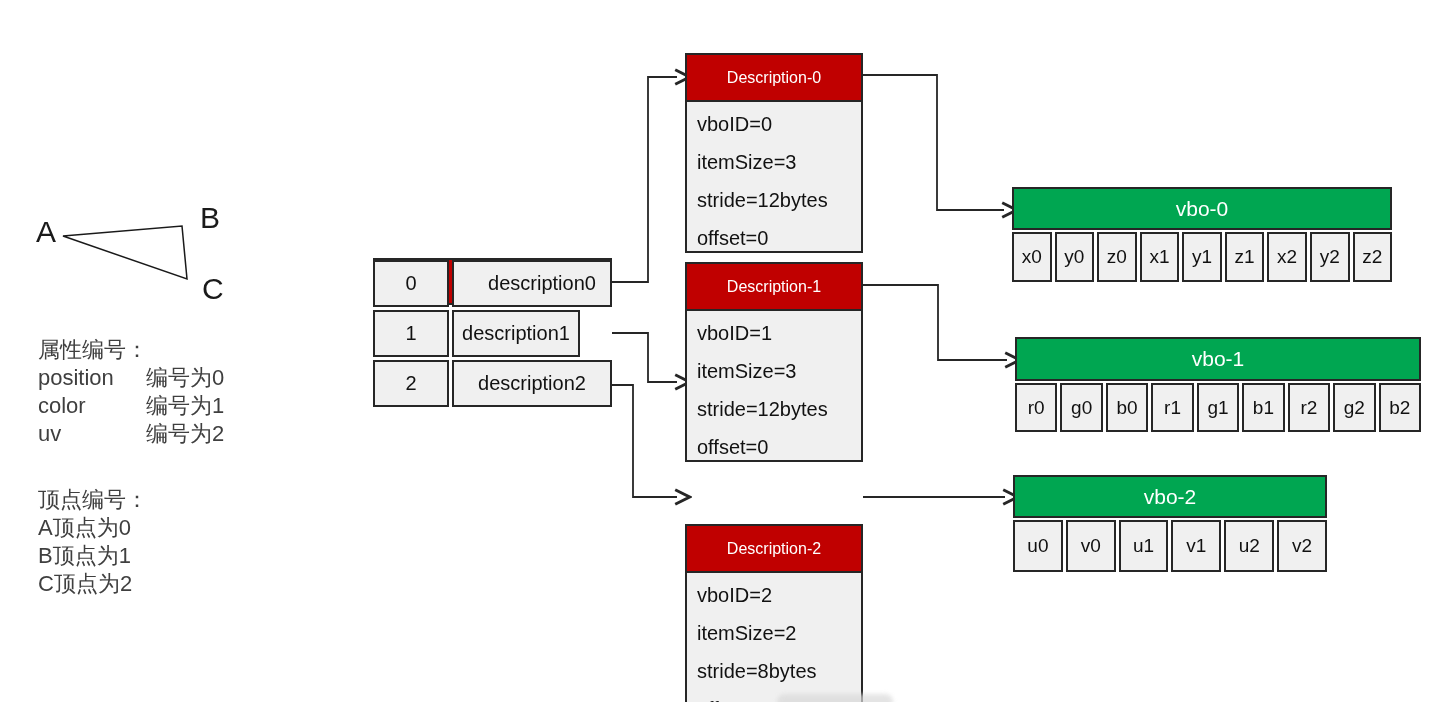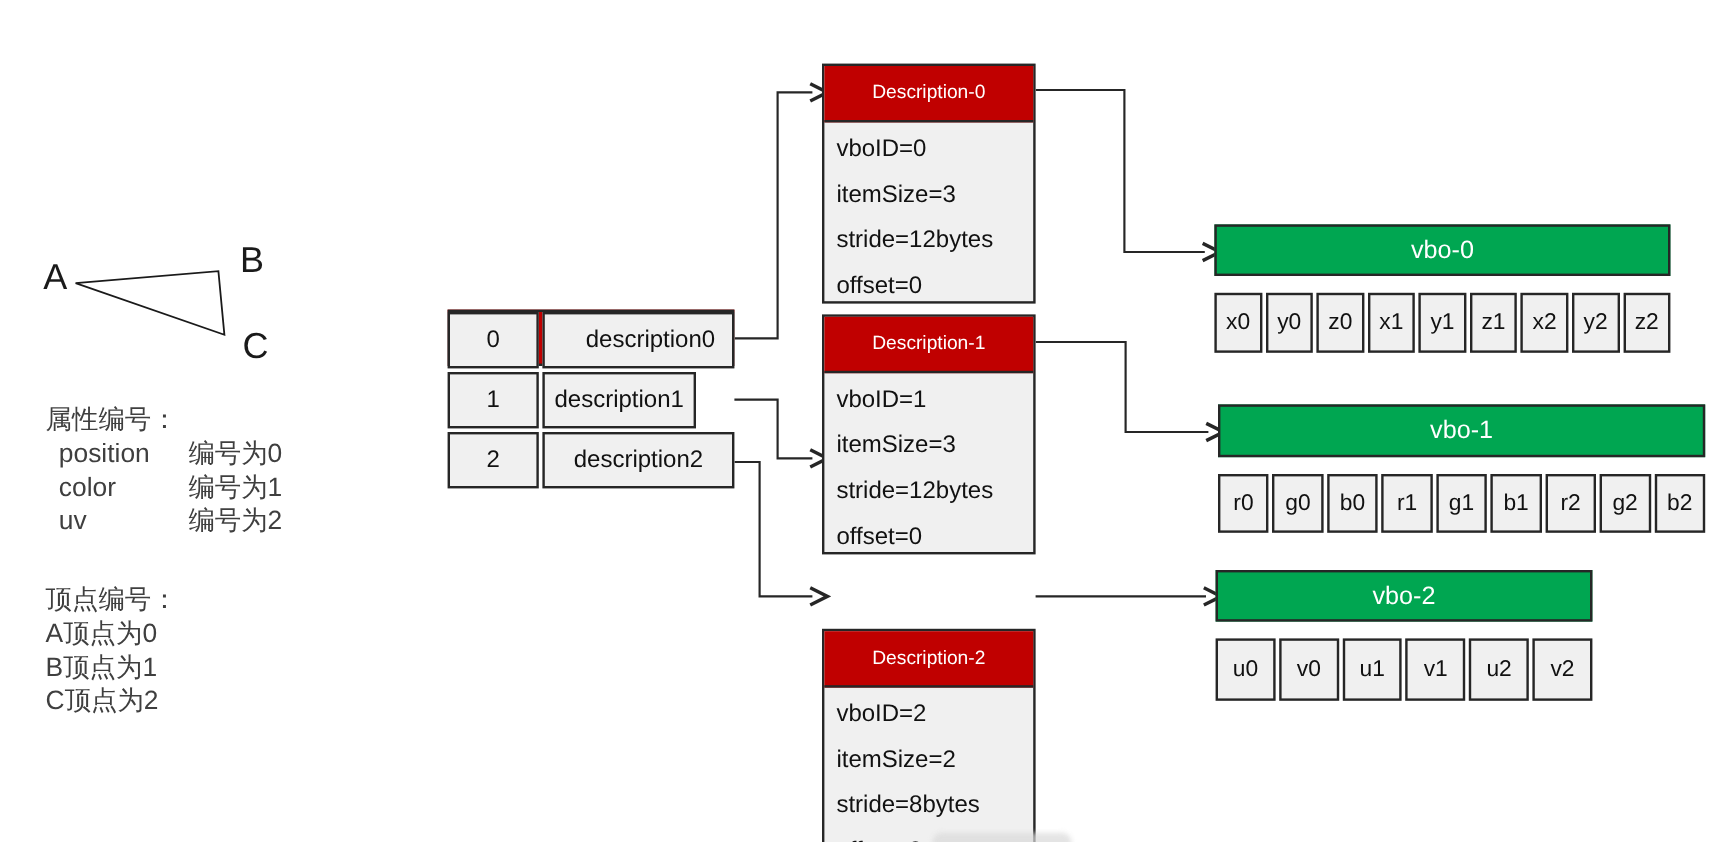--- a/index.html
+++ b/index.html
@@ -7,38 +7,38 @@
     position:relative; width:1441px; height:702px; background:#ffffff;
     font-family:"Liberation Sans","DejaVu Sans",sans-serif; overflow:hidden;
     color:#1a1a1a;
   }
   .abs { position:absolute; box-sizing:border-box; }
   .overlay { position:absolute; left:0; top:0; width:1441px; height:702px; pointer-events:none; }
 
   .tri-label { font-size:30px; color:#1a1a1a; line-height:1; }
 
   .cjk-block { font-size:22px; color:#3f3f3f; line-height:28px; white-space:nowrap; }
-  .attr-name { display:inline-block; width:108px;margin-left:11px; }
+  .attr-name { display:inline-block; width:108px; }
 
   .th-red {
     background:#c00000; color:#ffffff; border:2px solid #262626;
     display:flex; align-items:center; justify-content:center;
     font-size:21px;
   }
   .th-green {
     background:#00a651; color:#ffffff; border:2px solid #262626;
     display:flex; align-items:center; justify-content:center;
     font-size:21px;
   }
   .cell {
     background:#f0f0f0; border:2px solid #262626;
     display:flex; align-items:center; justify-content:center;
     font-size:20px; color:#111111;
   }
-  .vbo-cells { display:flex; gap:3px;margin-top:12px; }
+  .vbo-cells { display:flex; gap:3px; }
   .vbo-cells .cell { flex:1; font-size:19px; }
 
   .desc-box {
     border:2px solid #262626; background:#f0f0f0;
     width:178px; height:200px;
   }
   .desc-header {
     height:45px; background:#c00000; color:#ffffff;
     border-bottom:2px solid #262626;
     display:flex; align-items:center; justify-content:center;

